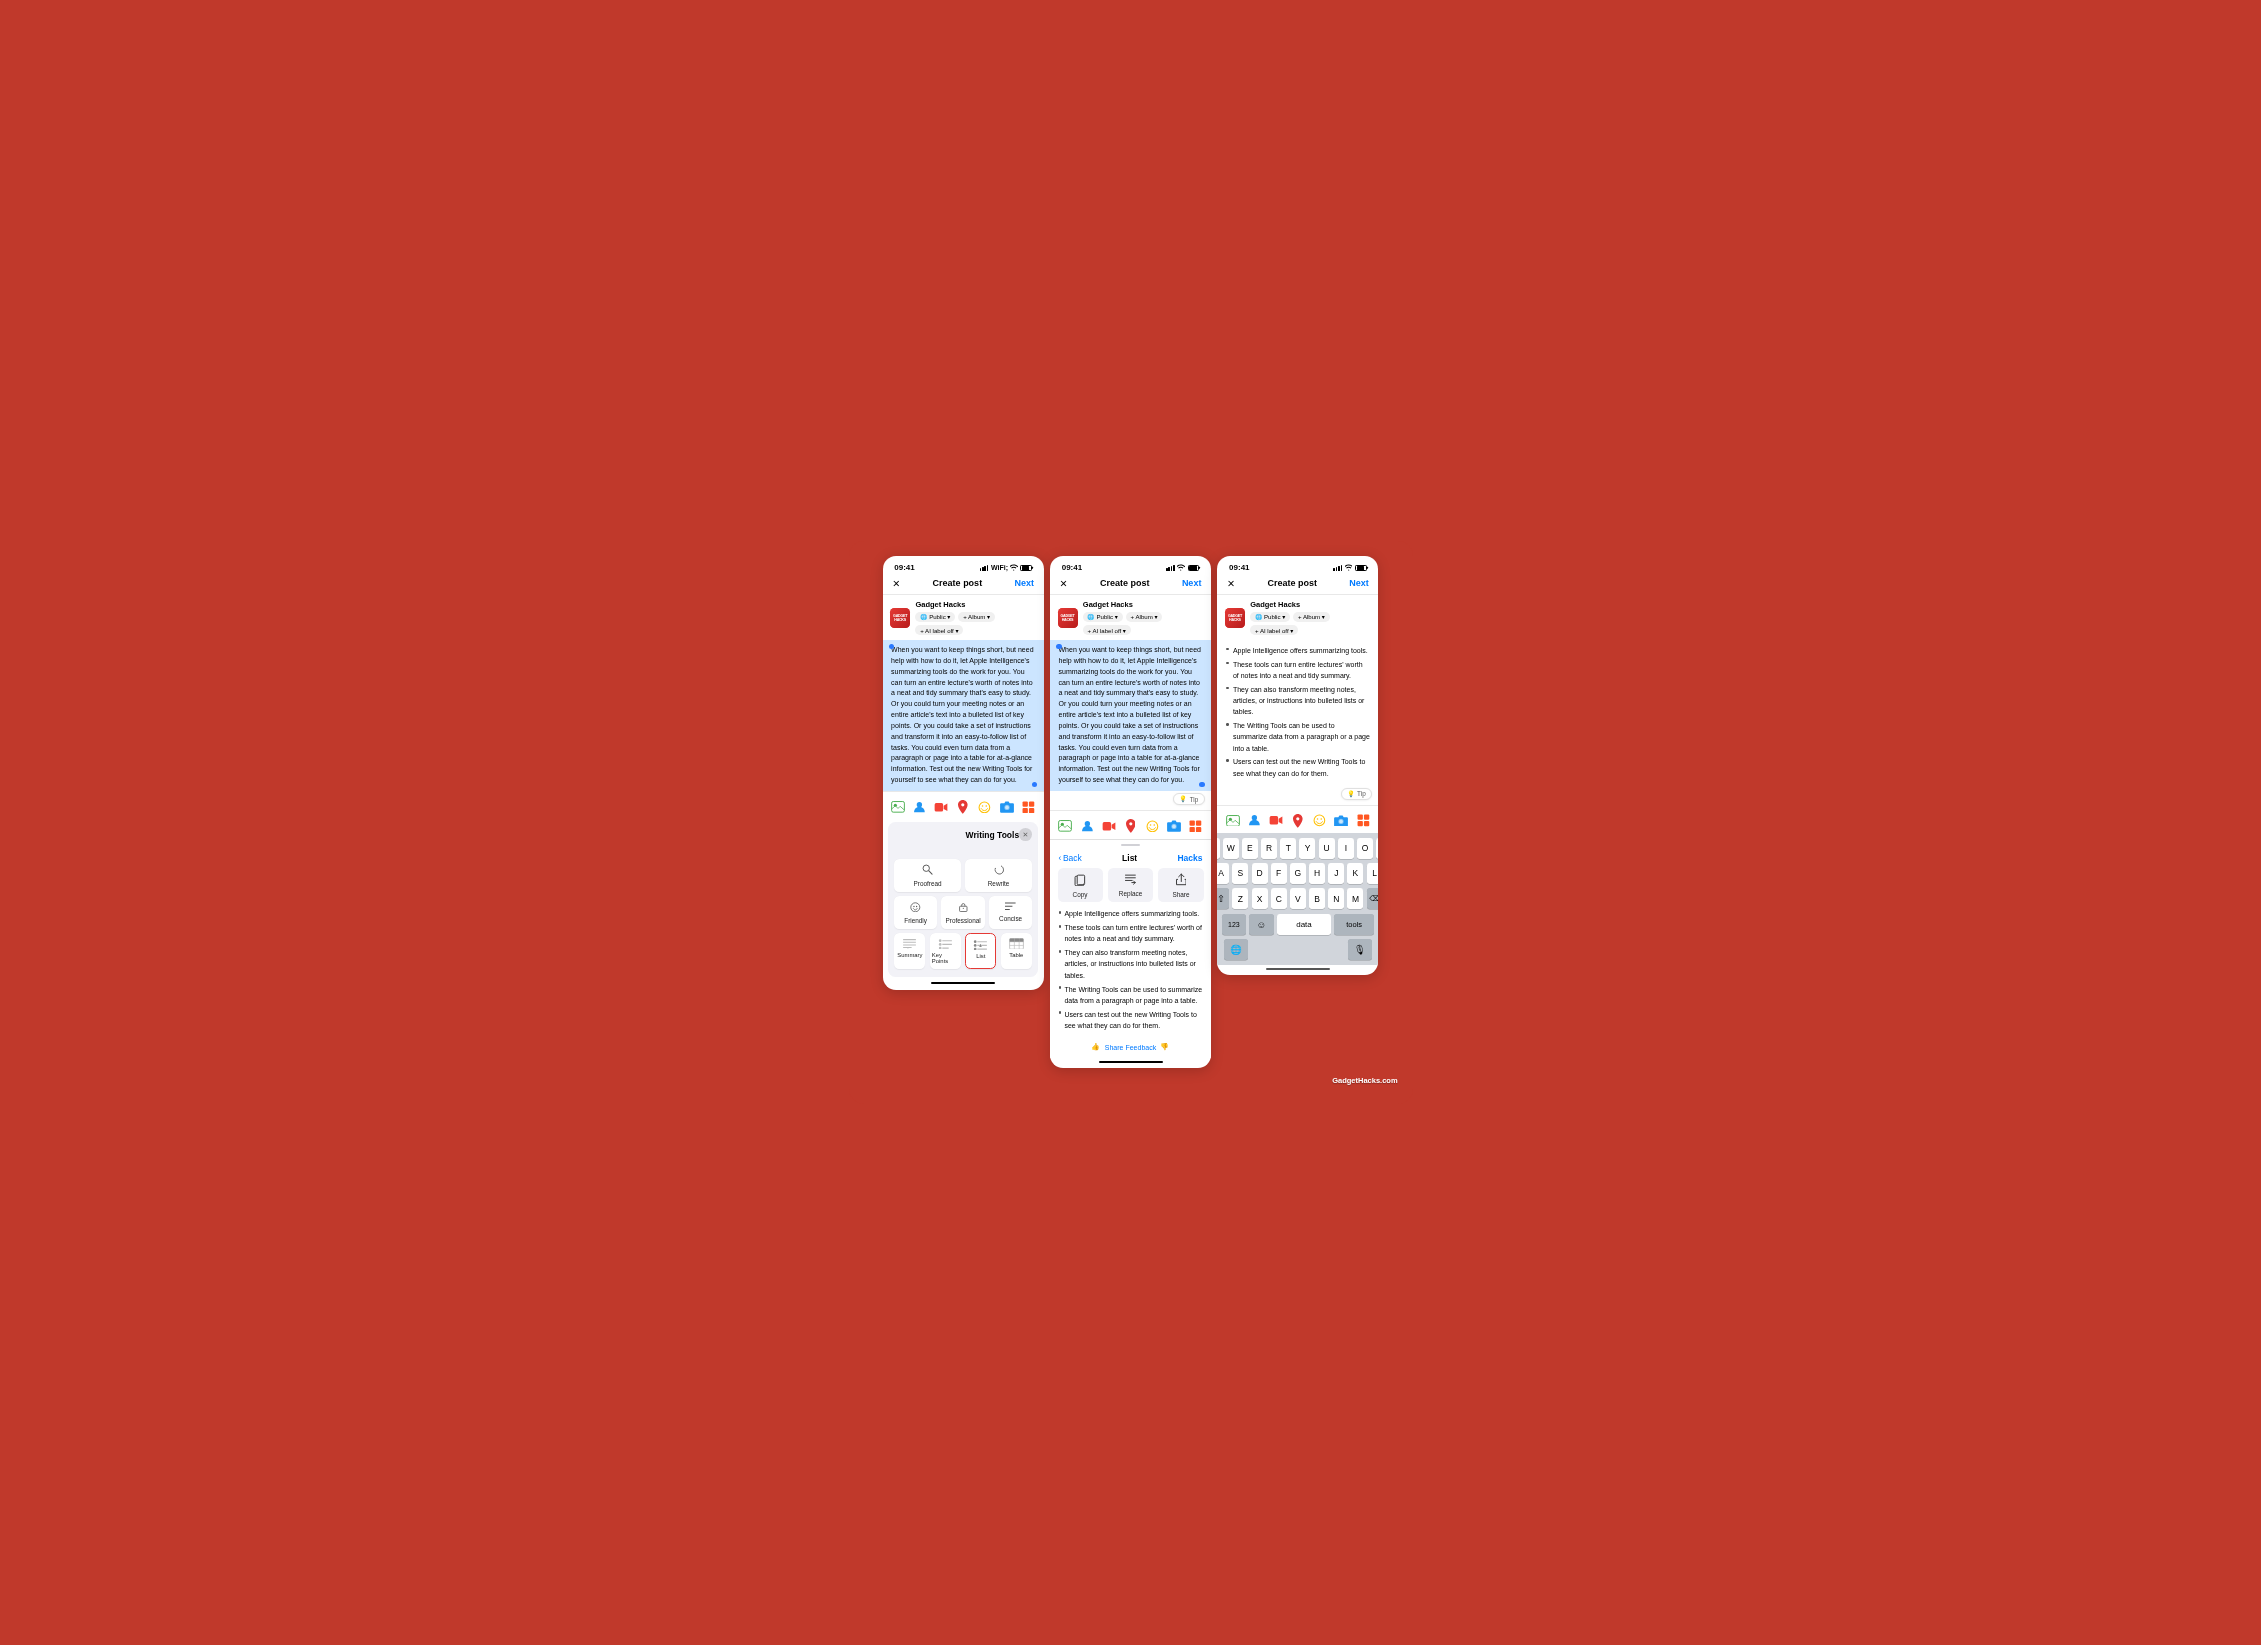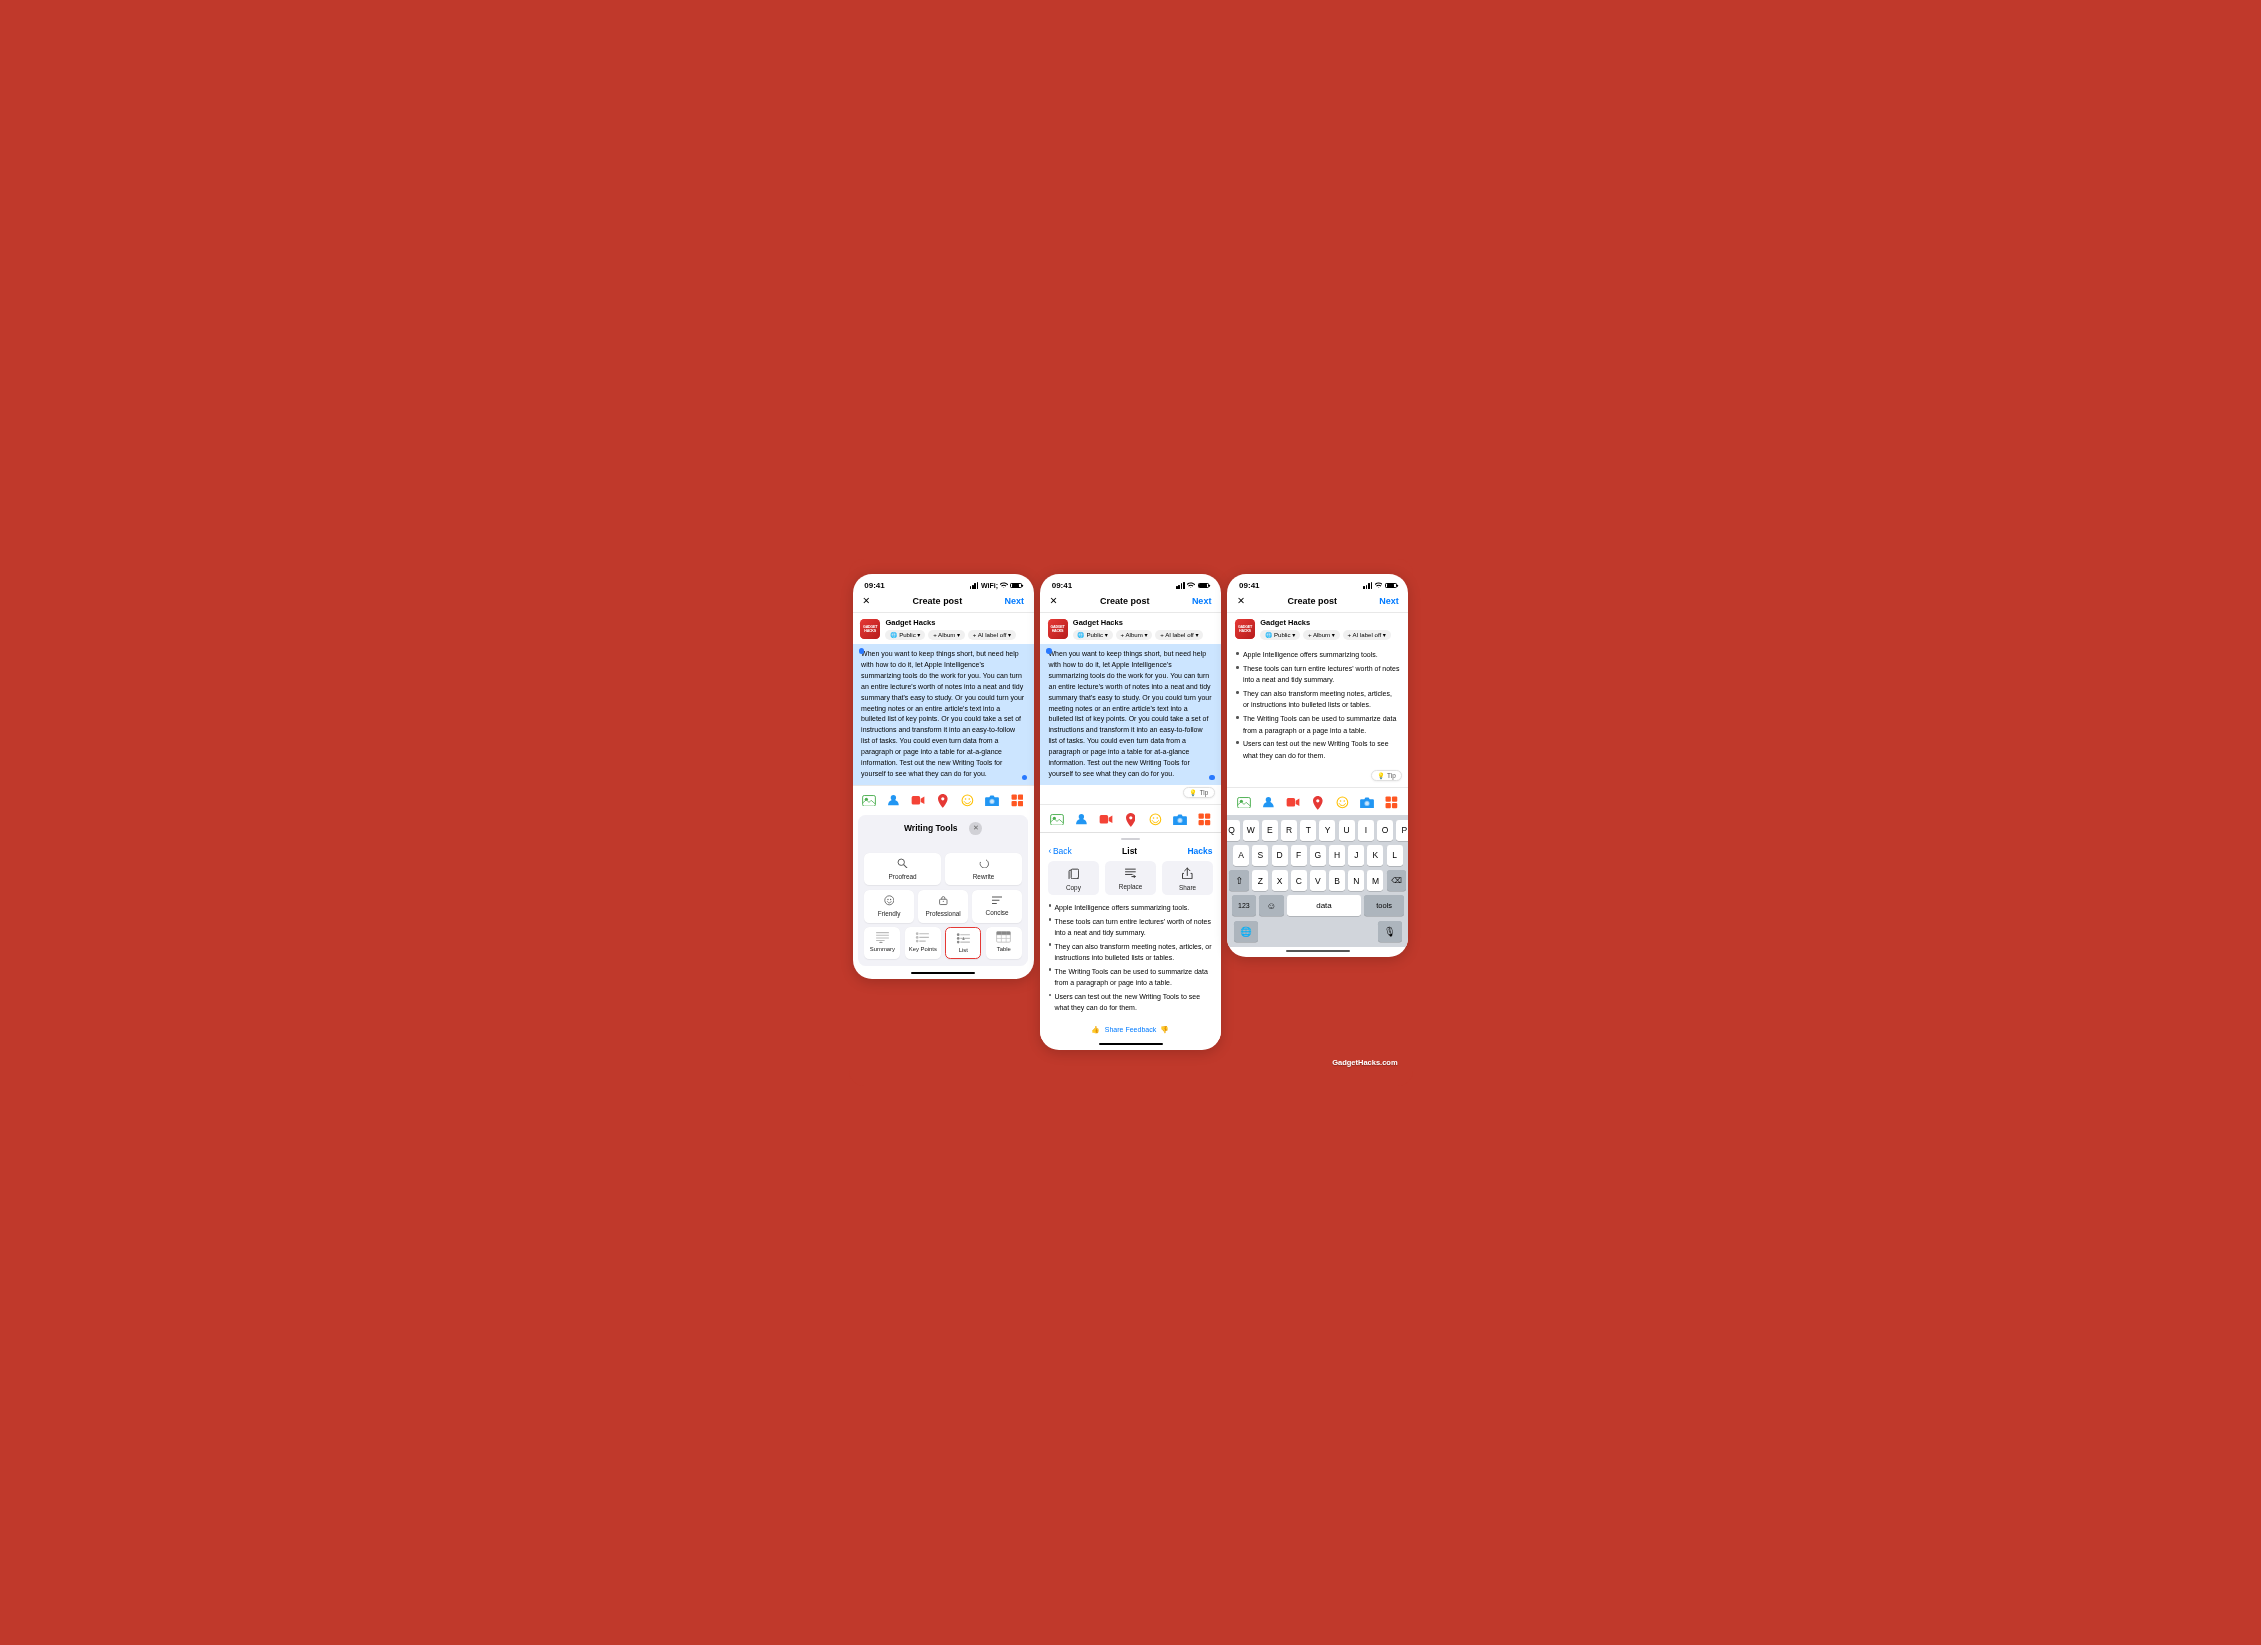--- a/index.html
+++ b/index.html
@@ -21,23 +21,23 @@
       gap: 0;
       width: 564px;
     }
     .phones-row {
       display: flex;
       gap: 0;
       justify-content: center;
       align-items: flex-start;
     }
     .phone {
-      width: 181px;
+      width: 161px;
       background: #fff;
-      border-radius: 19px;
+      border-radius: 13px;
       overflow: hidden;
       flex-shrink: 0;
       box-shadow: 0 2.1px 12.8px rgba(0,0,0,0.18);
       position: relative;
     }
     .phone + .phone {
       margin-left: 6.4px;
     }
     
     .status-bar {
@@ -206,24 +206,23 @@
     
     .writing-tools-panel {
       background: #f2f2f7;
       border-radius: 7.5px;
       margin: 2.1px 5.3px 5.3px;
       padding: 6.4px 6.4px 7.5px;
       position: relative;
     }
     .wt-header {
       display: flex;
-      justify-content: center;
+      justify-content: flex-end;
       align-items: center;
       margin-bottom: 18px;
-      gap: 12px;
     }
     .wt-title { font-size: 8.5px; font-weight: 700; color: #000; }
     .wt-close {
       width: 12.8px; height: 12.8px;
       background: #d1d1d6;
       border-radius: 50%;
       display: flex; align-items: center; justify-content: center;
       font-size: 7px; color: #666; cursor: pointer;
     }
     .wt-grid-top {

